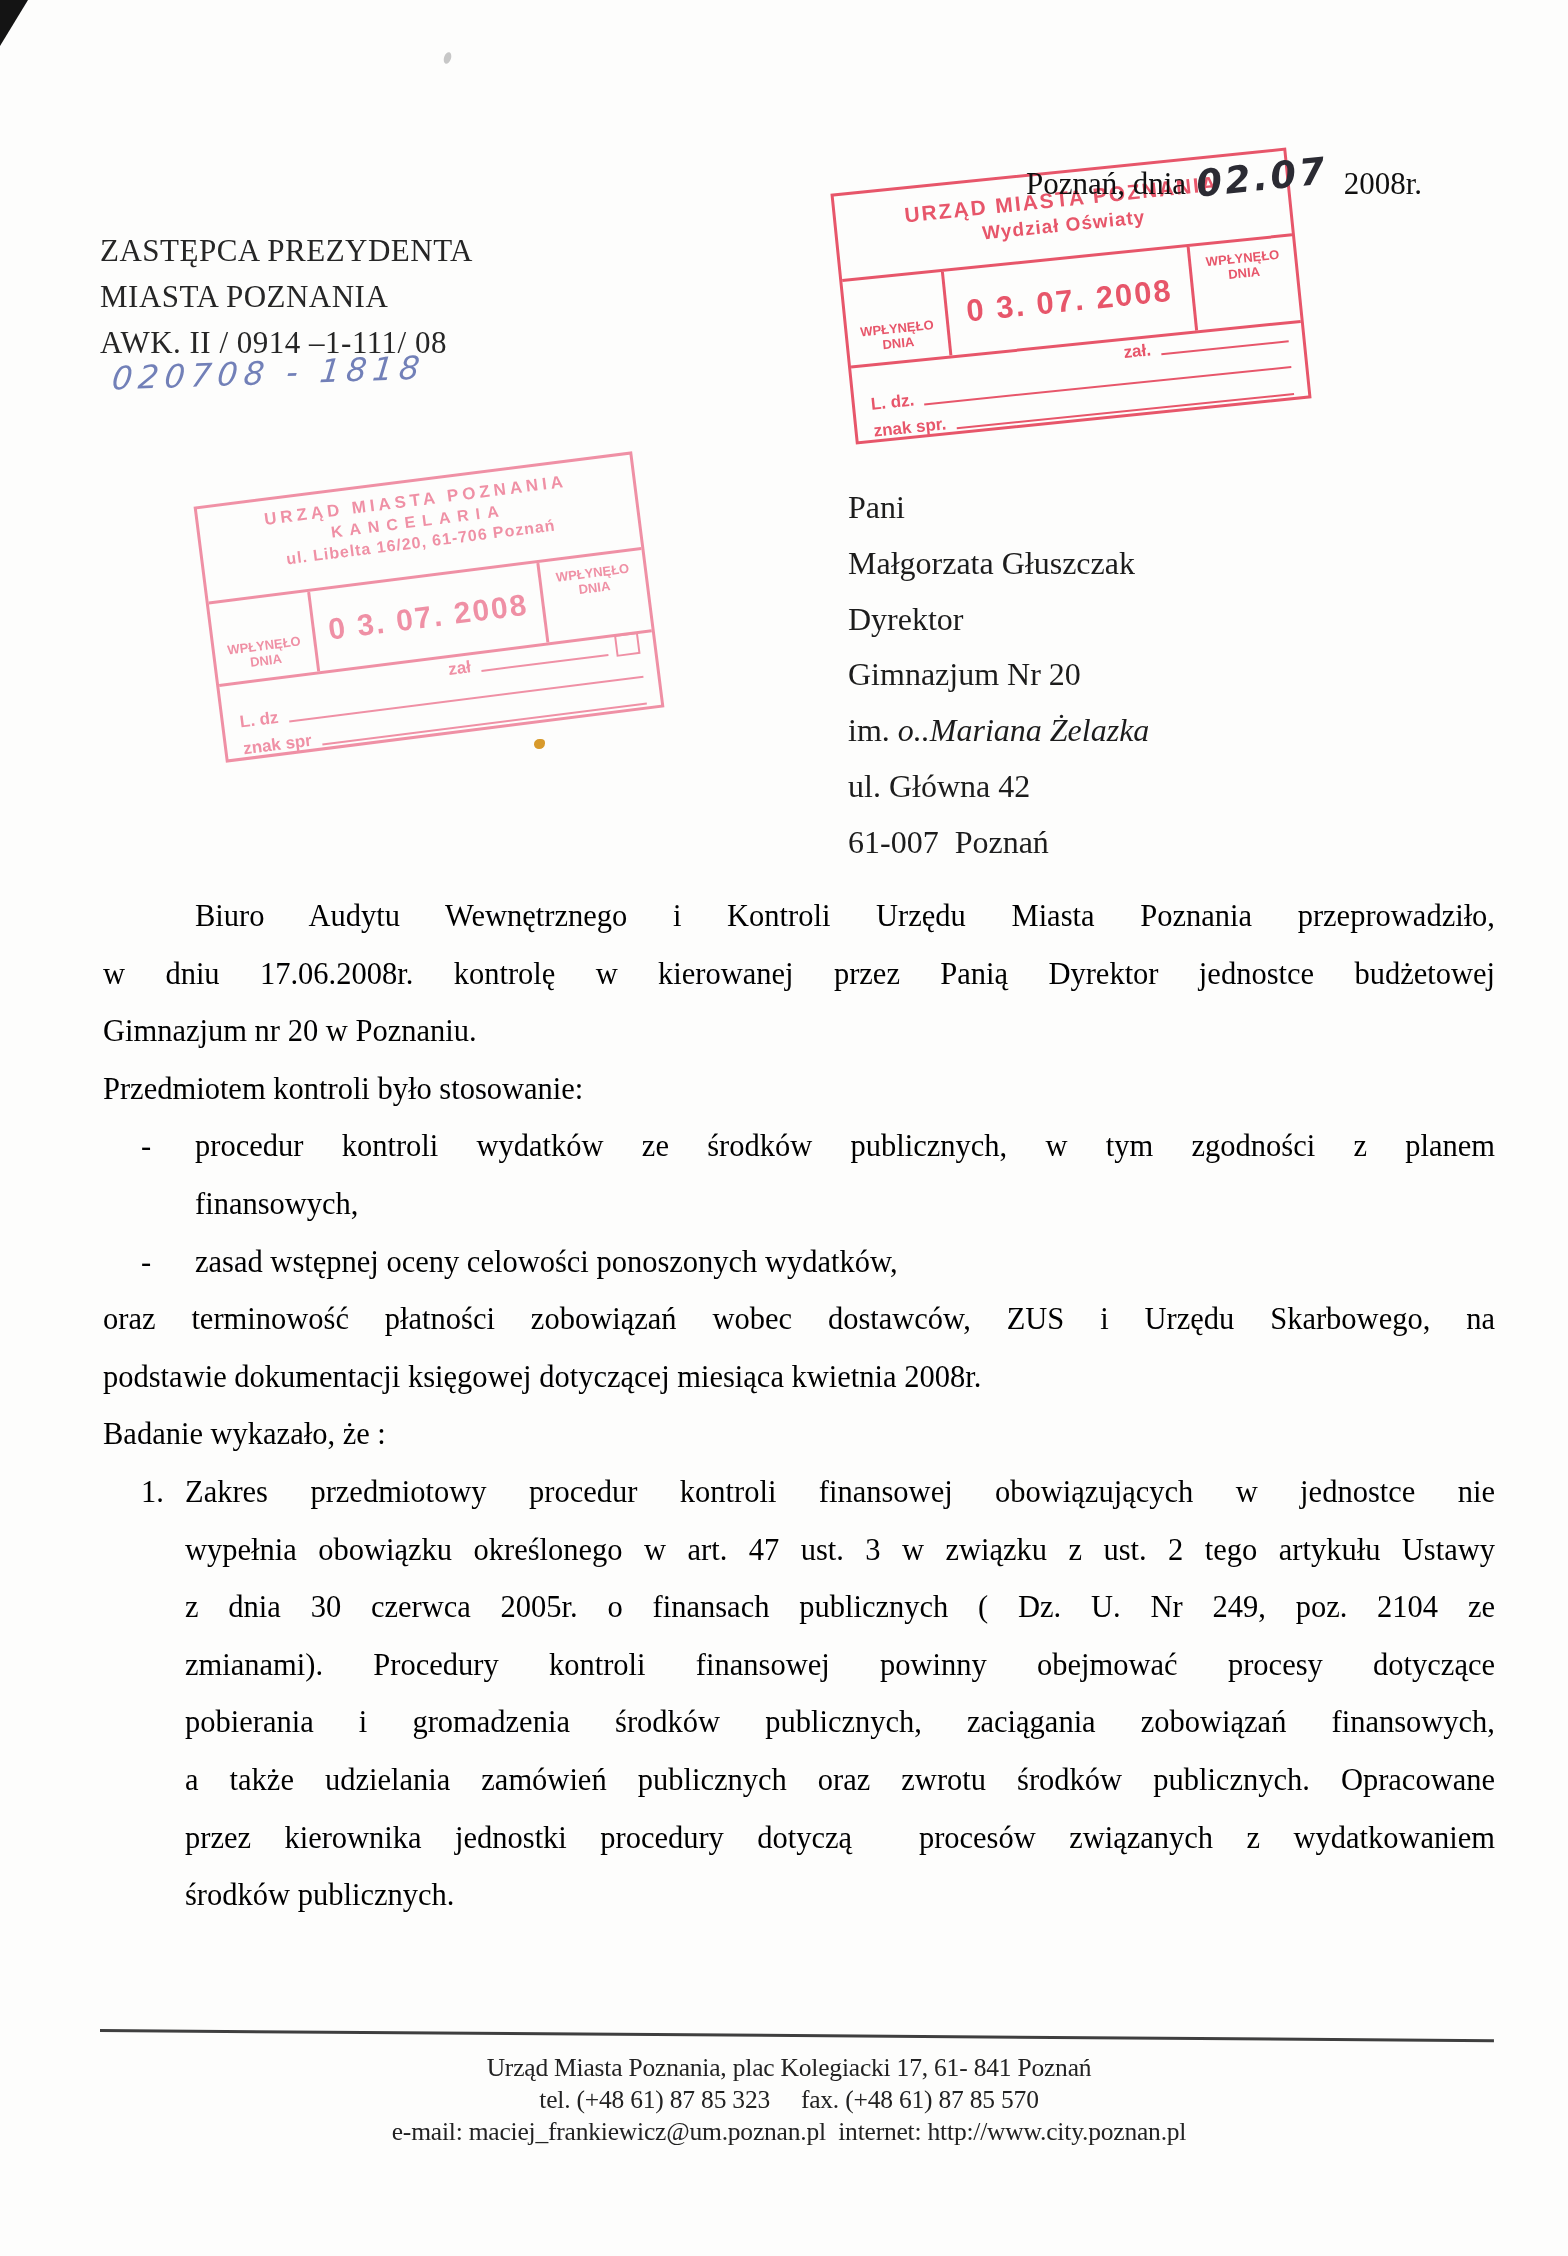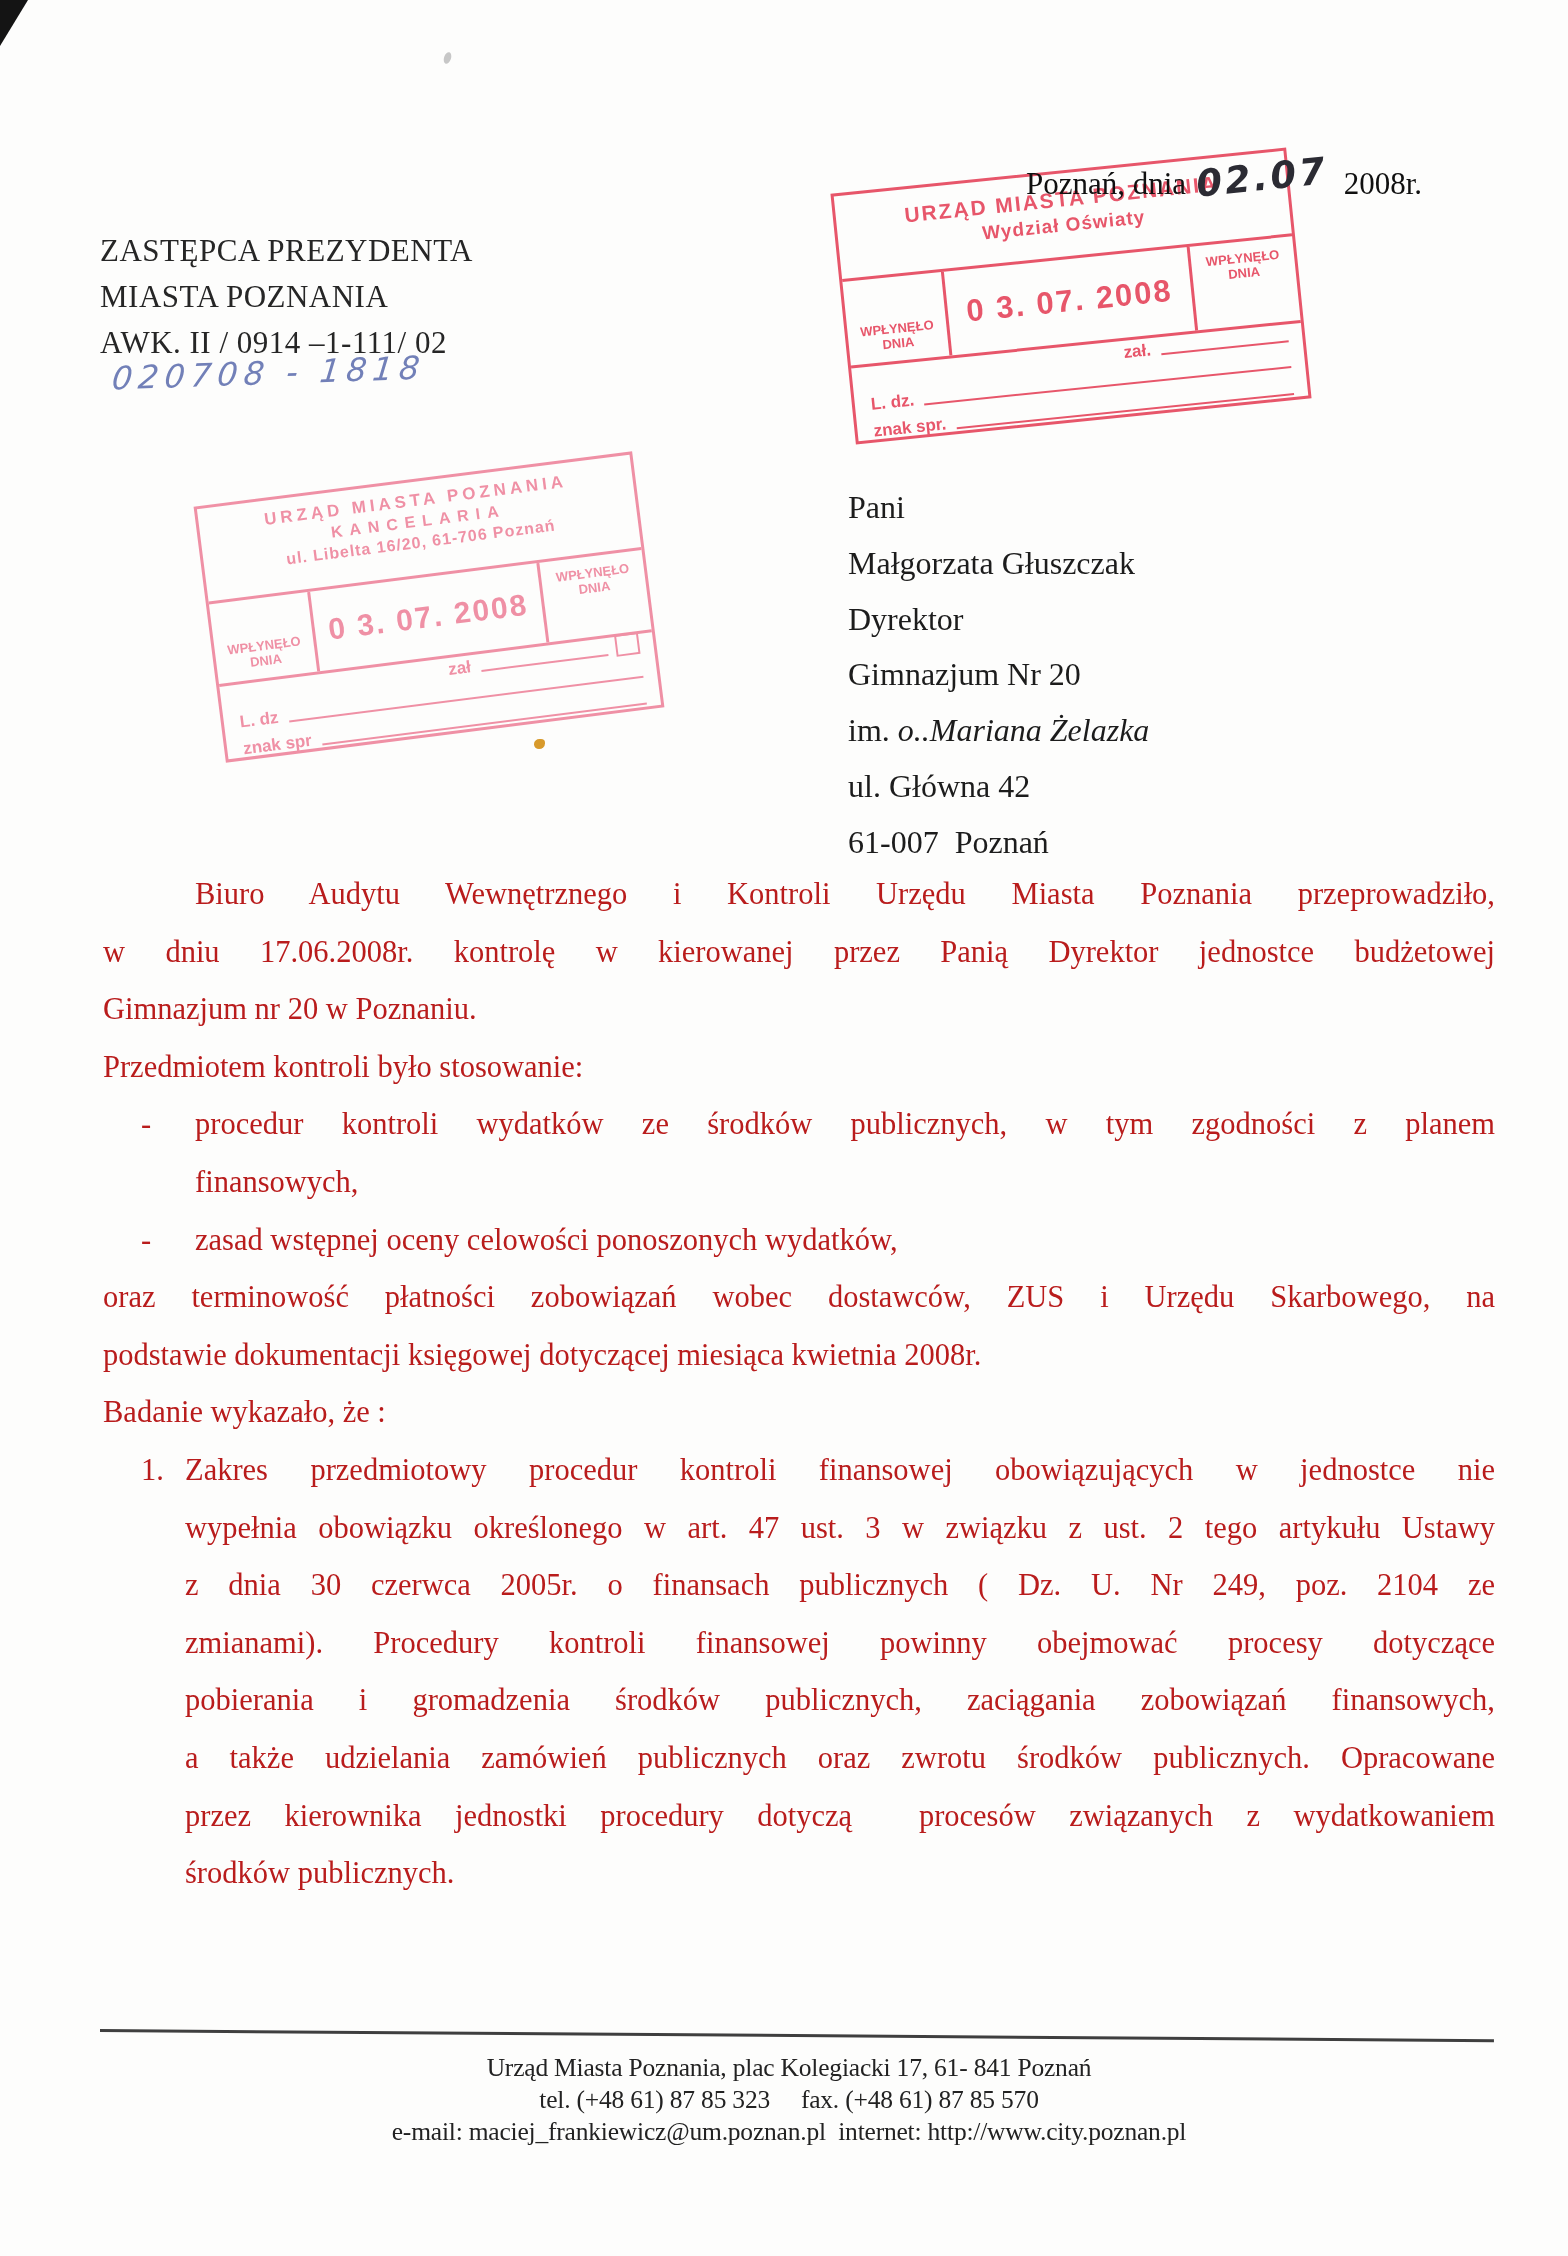--- a/index.html
+++ b/index.html
@@ -67,22 +67,22 @@
   .kancelaria .h3 { font-size:16px; letter-spacing:1px; margin-top:3px; }
   .kancelaria .mid { height:83px; }
   .kancelaria .date { font-size:30px; }
 
   
   .recipient { position:absolute; left:848px; top:480px; font-size:32px;
     line-height:55.8px; color:#1c1c1c; }
   .italic { font-style:italic;text-align:center; }
 
   
-  .body-text { position:absolute; left:103px; top:866px; width:1392px;
-    font-size:30.5px; color:#b91c1c; }
+  .body-text { position:absolute; left:103px; top:888px; width:1392px;
+    font-size:30.5px; color:#000000; }
   .bline { height:57.6px; line-height:57.6px; position:relative; overflow:visible; }
   .jline { text-align:justify; text-align-last:justify; }
   .indent1 { padding-left:92px; }
   .hang { padding-left:92px; }
   .hang2 { padding-left:82px; }
   .marker { position:absolute; left:38px; top:0; }
 
   
   .footer-rule { position:absolute; left:100px; top:2029px; width:1394px; height:3px;
     background:#3f3f3f; transform:rotate(0.42deg); transform-origin:left center; }
@@ -94,21 +94,21 @@
 
 <div class="page">
 
   <div class="corner-wedge"></div>
   <div class="speck-gray"></div>
   <div class="speck-orange"></div>
 
   <div class="sender">
     <div>ZASTĘPCA PREZYDENTA</div>
     <div>MIASTA POZNANIA</div>
-    <div>AWK. II / 0914 –1-111/ 02</div>
+    <div>AWK. II / 0914 –1-111/ 08</div>
   </div>
   <div class="hand-blue">020708 - 1818</div>
 
   <div class="dateline">
     <span>Poznań, dnia</span>
     <span class="hand-dark">02.07</span>
     <span>2008r.</span>
   </div>
 
   <div class="stamp oswiata">

